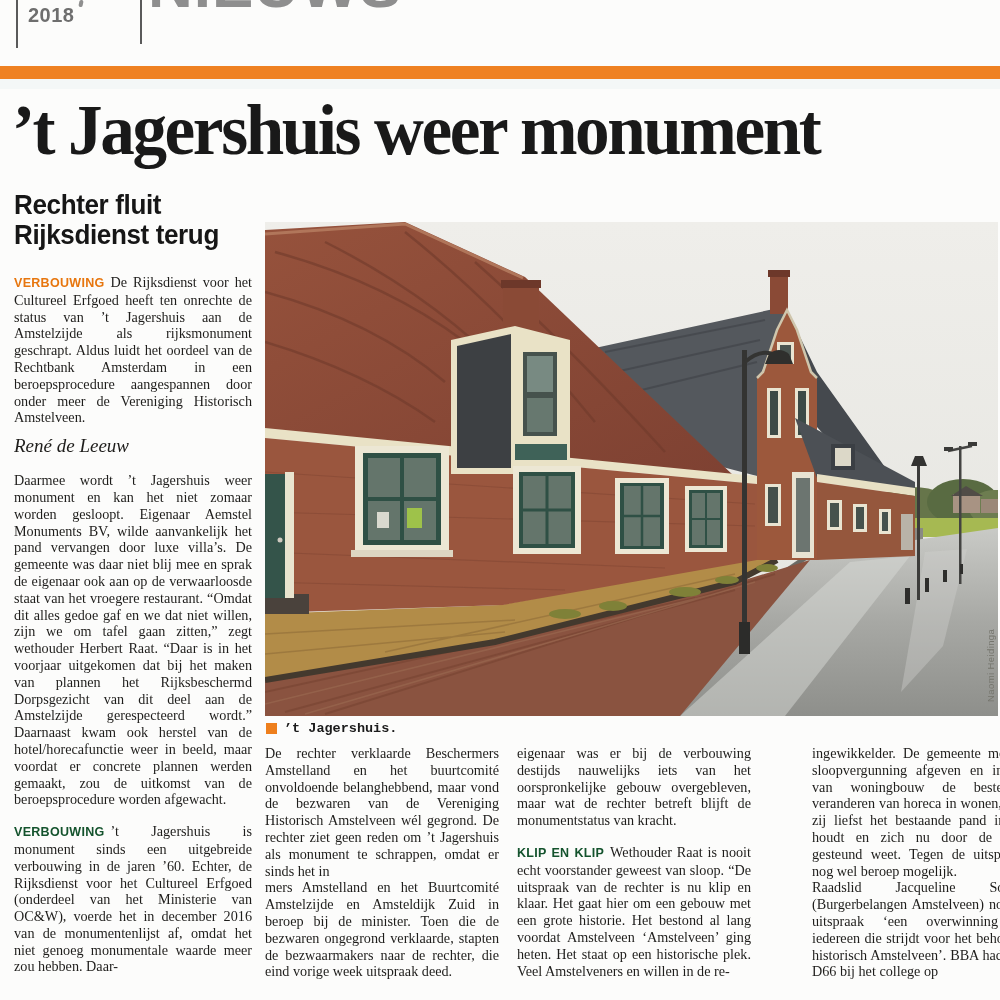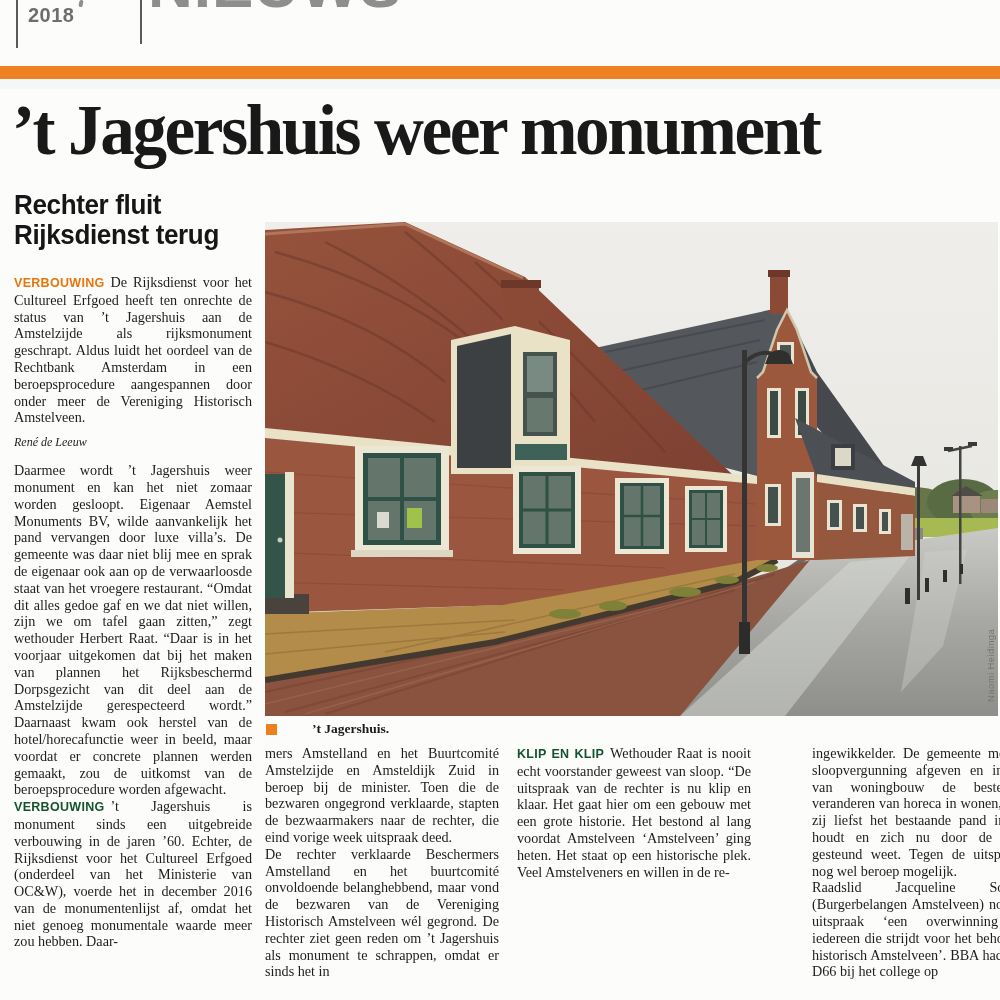--- a/index.html
+++ b/index.html
@@ -27,36 +27,36 @@
   
   .col{position:absolute;overflow:hidden;}
   #col1{left:14px;top:190px;width:238px;height:802px;}
   #col2{left:265px;top:745px;width:234px;height:256px;}
   #col3{left:517px;top:745px;width:234px;height:256px;}
   #col4{left:812px;top:745px;width:231px;height:256px;}
 
   .subhead{font-family:"Liberation Sans",sans-serif;font-weight:bold;font-size:28px;line-height:30px;
        color:#161616;letter-spacing:-.4px;transform:scaleX(.93);transform-origin:left top;margin:0 0 24px 0;}
   p.body{margin:0;font-size:14.2px;line-height:16.8px;text-align:justify;text-justify:inter-word;}
-  p.body.gap{}
+  p.body.gap{margin-top:15px;}
   .kicker{font-family:"Liberation Sans",sans-serif;font-weight:bold;font-size:12.5px;letter-spacing:.3px;
        margin-right:6px;color:#14532d;}
   .kicker.orange{color:#e7760e;}
-  #byline{font-style:italic;font-size:12px;margin:9px 0 12px 0;}
+  #byline{font-style:italic;font-size:19px;margin:9px 0 0 0;}
   .lead{margin-top:2px;}
 
   
   #photo-wrap{position:absolute;left:265px;top:222px;width:733px;height:494px;overflow:hidden;}
   #photo-credit{position:absolute;left:985px;top:702px;font-family:"Liberation Sans",sans-serif;
        font-size:9.5px;color:#75756d;transform:rotate(-90deg);transform-origin:left top;white-space:nowrap;letter-spacing:.4px;}
 
   
   #caption-row{position:absolute;left:266px;top:721px;display:flex;align-items:center;}
   #caption-bullet{width:11px;height:11px;background:#ee7f1d;margin-right:7px;}
-  #photo-caption{font-family:Liberation Serif, serif;font-weight:bold;font-size:13.5px;color:#1b1b1b;margin-left:28px;}
+  #photo-caption{font-family:Liberation Mono, monospace;font-weight:bold;font-size:13.5px;color:#1b1b1b;}
 </style>
 </head>
 <body>
 
 <div>
   <div id="rule-left" class="rule-v"></div>
   <div id="masthead-year">2018</div>
   <div id="year-mark"></div>
   <div id="rule-mid" class="rule-v"></div>
   <div id="section-clip">
@@ -253,24 +253,25 @@
 </div>
 
 <div id="photo-credit">Naomi Heidinga</div>
 
 <div id="caption-row">
   <div id="caption-bullet"></div>
   <div id="photo-caption">’t Jagershuis.</div>
 </div>
 
 <div id="col2" class="col">
+  <p class="body">De rechter verklaarde Beschermers Amstelland en het buurtcomité onvoldoende belanghebbend, maar vond de bezwaren van de Vereniging Historisch Amstelveen wél gegrond. De rechter ziet geen reden om ’t Jagershuis als monument te schrappen, omdat er sinds het in</p>
   <p class="body">mers Amstelland en het Buurtcomité Amstelzijde en Amsteldijk Zuid in beroep bij de minister. Toen die de bezwaren ongegrond verklaarde, stapten de bezwaarmakers naar de rechter, die eind vorige week uitspraak deed.</p>
-  <p class="body">De rechter verklaarde Beschermers Amstelland en het buurtcomité onvoldoende belanghebbend, maar vond de bezwaren van de Vereniging Historisch Amstelveen wél gegrond. De rechter ziet geen reden om ’t Jagershuis als monument te schrappen, omdat er sinds het in</p>
 </div>
 
 <div id="col3" class="col">
+  <p class="body">eigenaar was er bij de verbouwing destijds nauwelijks iets van het oorspronkelijke gebouw overgebleven, maar wat de rechter betreft blijft de monumentstatus van kracht.</p>
   <p class="body gap"><span class="kicker">KLIP EN KLIP</span><span>Wethouder Raat is nooit echt voorstander geweest van sloop. “De uitspraak van de rechter is nu klip en klaar. Het gaat hier om een gebouw met een grote historie. Het bestond al lang voordat Amstelveen ‘Amstelveen’ ging heten. Het staat op een historische plek. Veel Amstelveners en willen in de re-</span></p>
 </div>
 
 <div id="col4" class="col">
   <p class="body">ingewikkelder. De gemeente moet een sloopvergunning afgeven en in geval van woningbouw de bestemming veranderen van horeca in wonen, terwijl zij liefst het bestaande pand in stand houdt en zich nu door de rechter gesteund weet. Tegen de uitspraak is nog wel beroep mogelijk.</p>
   <p class="body">Raadslid Jacqueline Solleveld (Burgerbelangen Amstelveen) noemt de uitspraak ‘een overwinning voor iedereen die strijdt voor het behoud van historisch Amstelveen’. BBA had er met D66 bij het college op</p>
 </div>
 
 </body></html>

